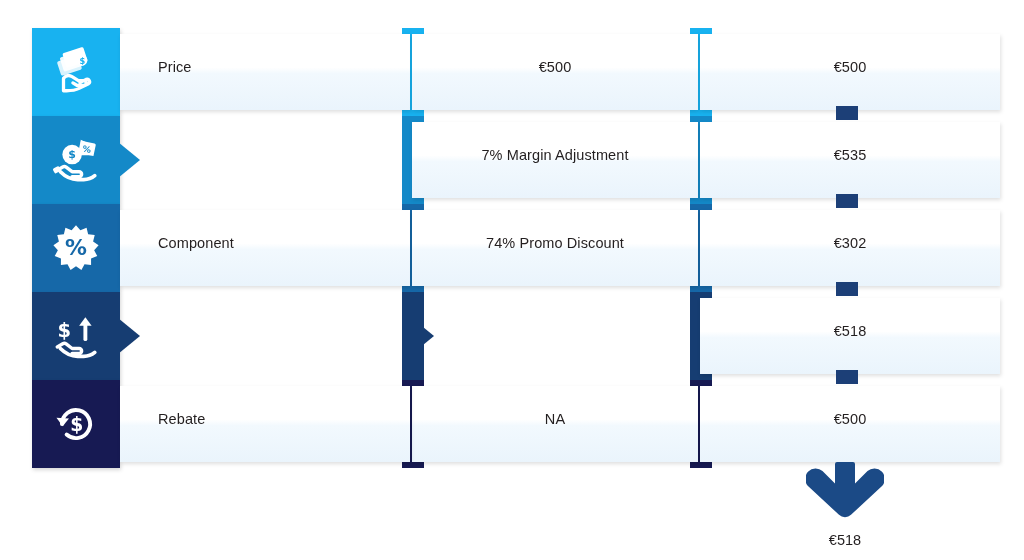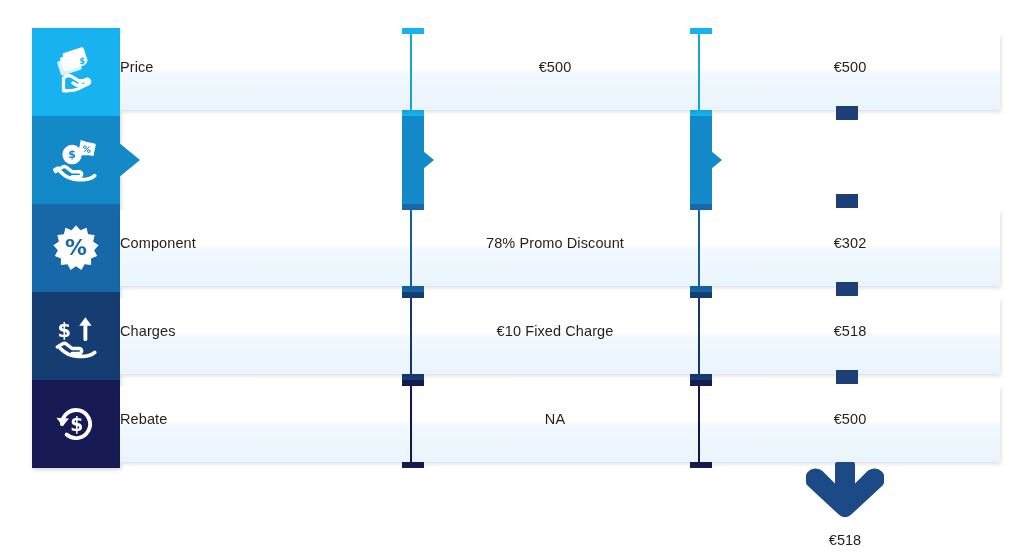--- a/index.html
+++ b/index.html
@@ -34,21 +34,21 @@
     position:absolute;top:6px;height:76px;
     background:linear-gradient(to bottom,#ffffff 0%,#ffffff 44%,#f2f9fe 52%,#eaf4fc 100%);
     box-shadow:1px 2px 4px rgba(0,0,0,.13);
     display:flex;align-items:center;
   }
   .card-label{
     font-size:14.5px;color:#231f20;letter-spacing:.1px;
     margin-top:-10px;
   }
   .card.left   {left:120px;width:290px;}
-  .card.left .card-label{}
+  .card.left .card-label{padding-left:38px;}
   .card.middle {left:412px;width:286px;justify-content:center;}
   .card.right  {left:700px;width:300px;justify-content:center;}
 
   
   .rail{position:absolute;width:22px;height:88px;}
   .rail.a{left:402px;}
   .rail.b{left:690px;}
 
   
   .sq{
@@ -118,20 +118,26 @@
       </g>
       <path d="M8 45 l7 -4 a4 4 0 0 1 4.4 .2 L27 47 h9 a3.2 3.2 0 0 1 0 6.4 h-9" fill="none" stroke="#fff" stroke-width="4.4" stroke-linecap="round" stroke-linejoin="round"></path>
       <path d="M12 47 q10 10 22 10 h8 q8 0 14 -5" fill="none" stroke="#fff" stroke-width="4.8" stroke-linecap="round" stroke-linejoin="round"></path>
       <rect x="3" y="41" width="9" height="7" rx="2" transform="rotate(-30 7.5 44.5)"></rect>
     </svg>
           </span>
         </div>
         <div class="tab" style="left: 118px; background: rgb(20, 137, 200);"></div>
         <div class="tab" style="left: 412px; background: rgb(20, 137, 200);"></div>
         <div class="tab" style="left: 700px; background: rgb(20, 137, 200);"></div>
+        <div class="card middle">
+          <span class="card-label">7% Margin Adjustment</span>
+        </div>
+        <div class="card right">
+          <span class="card-label">€535</span>
+        </div>
       </div>
       <div class="sq" style="top: 194px; background: rgb(28, 63, 119);"></div>
       <div class="row" style="top: 204px;">
         <div class="rail a" style="background: rgb(22, 104, 168);"></div>
         <div class="rail b" style="background: rgb(22, 104, 168);"></div>
         <div class="icon-tile" style="background: rgb(22, 104, 168);">
           <span>
     <svg viewBox="0 0 64 64" width="52" height="52" fill="#fff">
       <path id="starburst" d="M32.00 4.00 L37.38 10.15 L45.01 7.21 L46.92 15.16 L55.04 16.09 L53.04 24.02 L59.80 28.62 L54.34 34.71 L58.18 41.93 L50.52 44.78 L50.57 52.96 L42.46 51.92 L38.70 59.19 L32.00 54.50 L25.30 59.19 L21.54 51.92 L13.43 52.96 L13.48 44.78 L5.82 41.93 L9.66 34.71 L4.20 28.62 L10.96 24.02 L8.96 16.09 L17.08 15.16 L18.99 7.21 L26.62 10.15 Z" fill="#fff"></path>
       <g id="sb"></g>
@@ -139,21 +145,21 @@
     </svg>
           </span>
         </div>
         <div class="tab" style="left: 118px; background: rgb(22, 104, 168);"></div>
         <div class="tab" style="left: 412px; background: rgb(22, 104, 168);"></div>
         <div class="tab" style="left: 700px; background: rgb(22, 104, 168);"></div>
         <div class="card left">
           <span class="card-label">Component</span>
         </div>
         <div class="card middle">
-          <span class="card-label">78% Promo Discount</span>
+          <span class="card-label">74% Promo Discount</span>
         </div>
         <div class="card right">
           <span class="card-label">€302</span>
         </div>
       </div>
       <div class="sq" style="top: 282px; background: rgb(28, 63, 119);"></div>
       <div class="row" style="top: 292px;">
         <div class="rail a" style="background: rgb(22, 61, 114);"></div>
         <div class="rail b" style="background: rgb(22, 61, 114);"></div>
         <div class="icon-tile" style="background: rgb(22, 61, 114);">
@@ -163,26 +169,20 @@
       <path d="M44 36 V14" stroke="#fff" stroke-width="5" stroke-linecap="round" fill="none"></path>
       <path d="M36 19 L44 8 L52 19 Z"></path>
       <path d="M8 46 l7 -4 a4 4 0 0 1 4.4 .2 L27 48 h9 a3.2 3.2 0 0 1 0 6.4 h-9" fill="none" stroke="#fff" stroke-width="4.4" stroke-linecap="round" stroke-linejoin="round"></path>
       <path d="M12 48 q10 10 22 10 h8 q8 0 14 -5" fill="none" stroke="#fff" stroke-width="4.8" stroke-linecap="round" stroke-linejoin="round"></path>
     </svg>
           </span>
         </div>
         <div class="tab" style="left: 118px; background: rgb(22, 61, 114);"></div>
         <div class="tab" style="left: 412px; background: rgb(22, 61, 114);"></div>
         <div class="tab" style="left: 700px; background: rgb(22, 61, 114);"></div>
-        <div class="card left">
-          <span class="card-label">Charges</span>
-        </div>
-        <div class="card middle">
-          <span class="card-label">€10 Fixed Charge</span>
-        </div>
         <div class="card right">
           <span class="card-label">€518</span>
         </div>
       </div>
       <div class="sq" style="top: 370px; background: rgb(28, 63, 119);"></div>
       <div class="row" style="top: 380px;">
         <div class="rail a" style="background: rgb(23, 26, 83);"></div>
         <div class="rail b" style="background: rgb(23, 26, 83);"></div>
         <div class="icon-tile" style="background: rgb(23, 26, 83);">
           <span>

